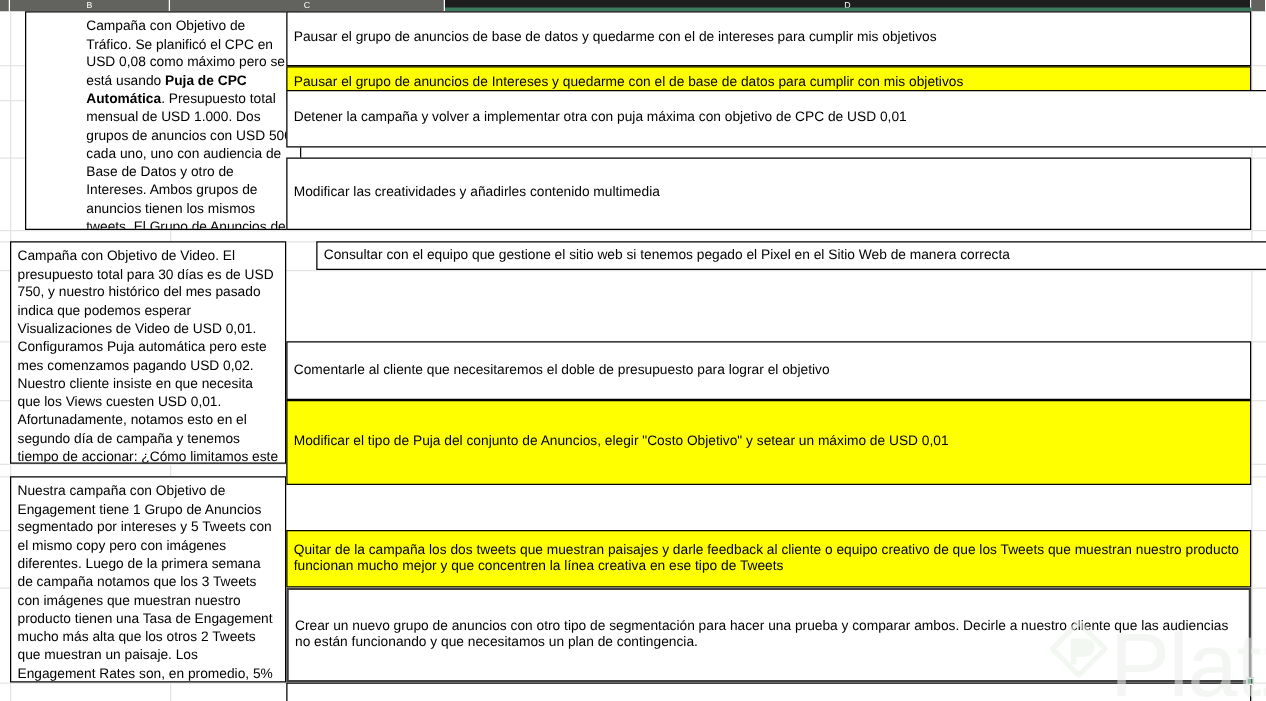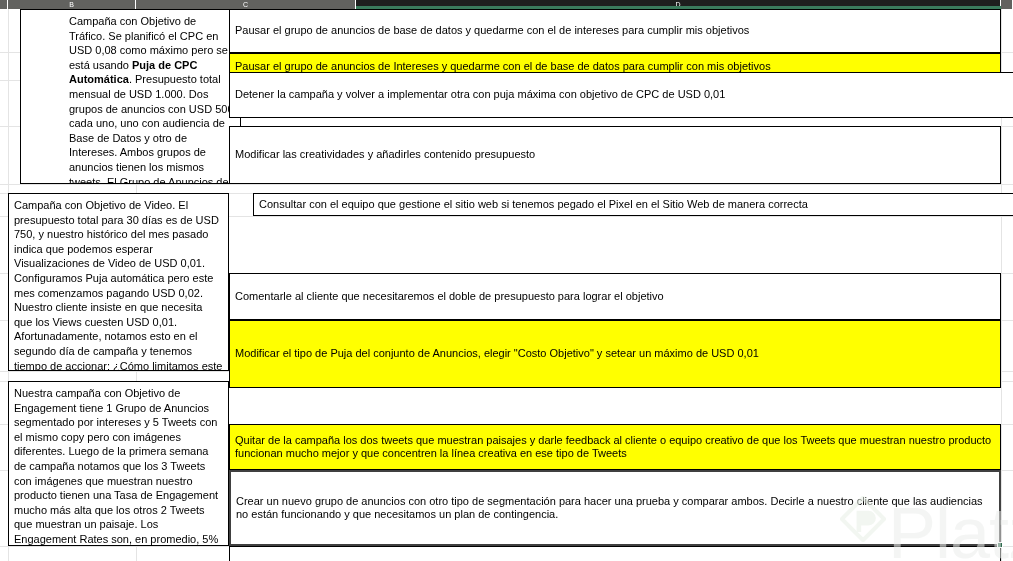--- a/index.html
+++ b/index.html
@@ -83,21 +83,21 @@
   <div class="cell" style="left:229px;top:9px;width:772px;height:44px;display:flex;align-items:center;">
     <span>Pausar el grupo de anuncios de base de datos y quedarme con el de intereses para cumplir mis objetivos</span>
   </div>
   <div class="cell yellow" style="left:229px;top:53px;width:772px;height:27px;display:flex;align-items:center;">
     <span>Pausar el grupo de anuncios de Intereses y quedarme con el de base de datos para cumplir con mis objetivos</span>
   </div>
   <div class="cell" style="left:229px;top:72px;width:907px;height:46px;display:flex;align-items:center;">
     <span>Detener la campaña y volver a implementar otra con puja máxima con objetivo de CPC de USD 0,01</span>
   </div>
   <div class="cell" style="left:229px;top:126px;width:772px;height:58px;display:flex;align-items:center;">
-    <span>Modificar las creatividades y añadirles contenido presupuesto</span>
+    <span>Modificar las creatividades y añadirles contenido multimedia</span>
   </div>
 
   <div class="cell q" style="left:8px;top:193px;width:221px;height:178px;">
     <span>Campaña con Objetivo de Video. El presupuesto total para 30 días es de USD 750, y nuestro histórico del mes pasado indica que podemos esperar Visualizaciones de Video de USD 0,01. Configuramos Puja automática pero este mes comenzamos pagando USD 0,02. Nuestro cliente insiste en que necesita que los Views cuesten USD 0,01. Afortunadamente, notamos esto en el segundo día de campaña y tenemos tiempo de accionar: ¿Cómo limitamos este valor de CPV para llegar al objetivo?</span>
   </div>
 
   <div class="cell" style="left:229px;top:193px;width:772px;height:23px;display:flex;align-items:center;margin-left:24px;">
     <span>Consultar con el equipo que gestione el sitio web si tenemos pegado el Pixel en el Sitio Web de manera correcta</span>
   </div>
   <div class="cell" style="left:229px;top:273px;width:772px;height:47px;display:flex;align-items:center;">

